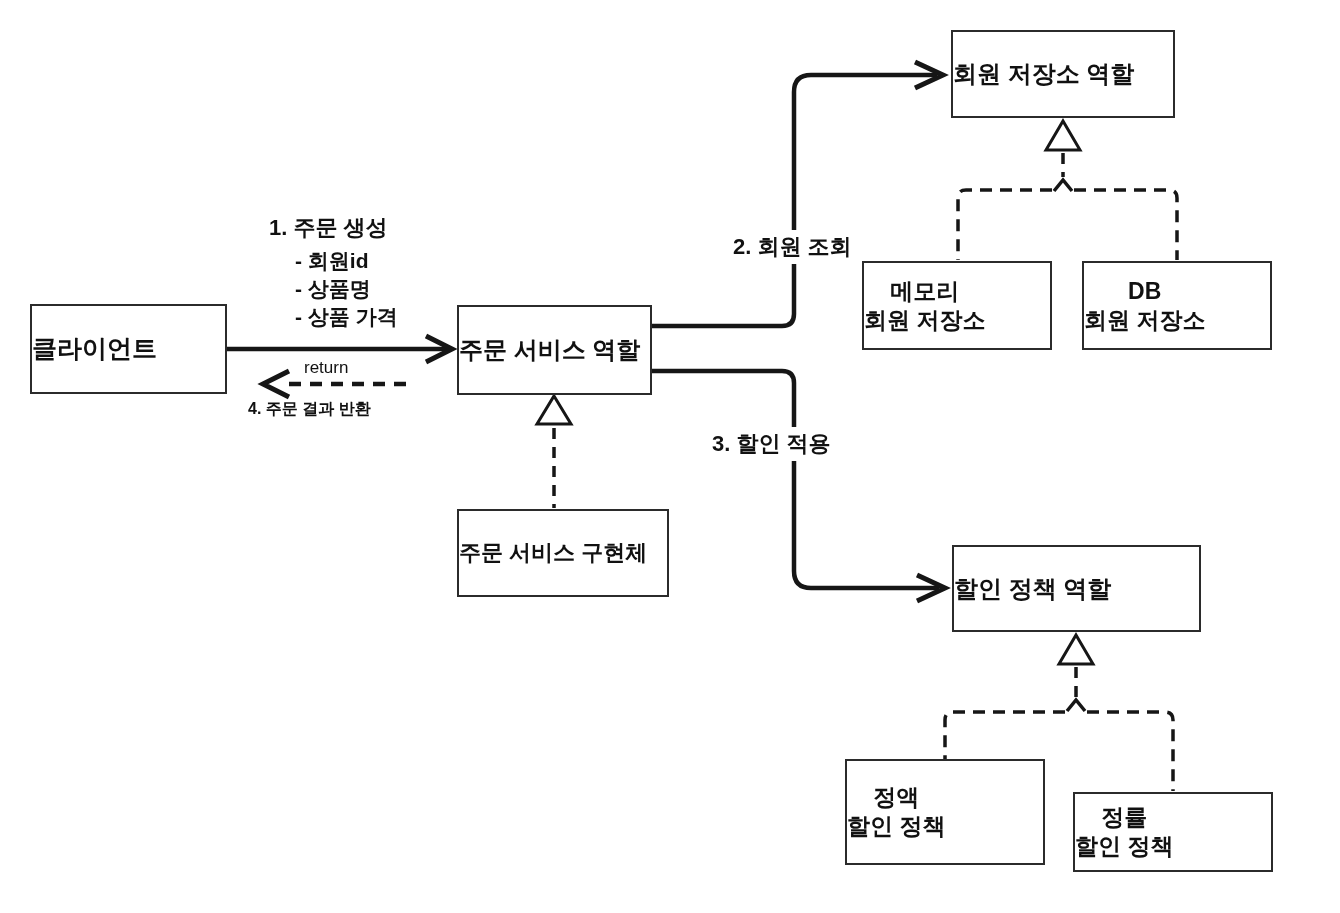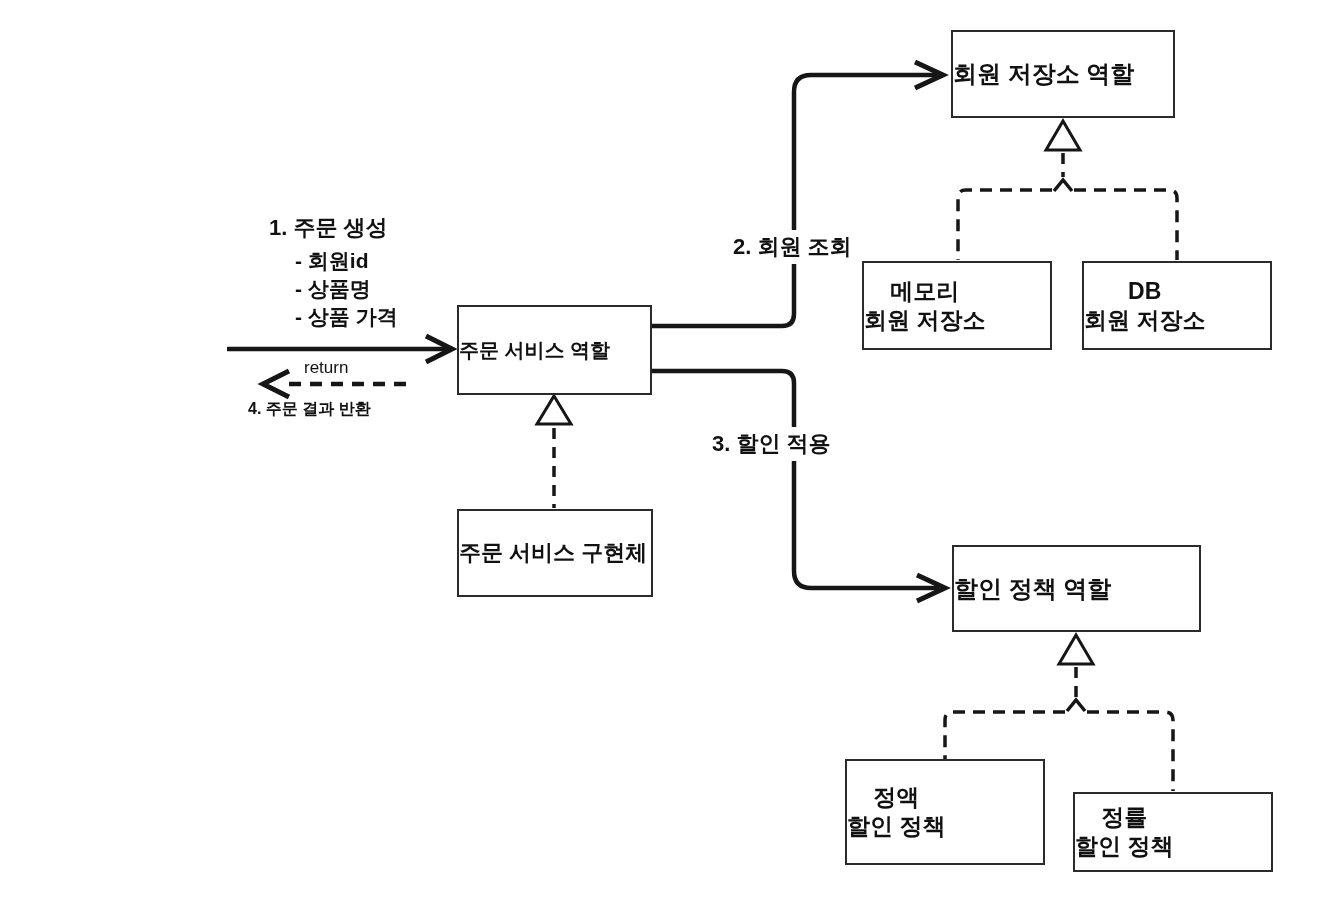--- a/index.html
+++ b/index.html
@@ -66,26 +66,29 @@
     <path d="M 1052 190 L 966 190 Q 958 190 958 198 L 958 260" stroke="#161616" stroke-width="3.5" fill="none" stroke-dasharray="12 8"></path>
     <path d="M 1074 190 L 1169 190 Q 1177 190 1177 198 L 1177 260" stroke="#161616" stroke-width="3.5" fill="none" stroke-dasharray="12 8"></path>
 
     <path d="M 1076 635 L 1093 664 L 1059 664 Z" stroke="#161616" stroke-width="3" fill="#ffffff"></path>
     <path d="M 1076 667 L 1076 697" stroke="#161616" stroke-width="3.5" fill="none" stroke-dasharray="11 8"></path>
     <path d="M 1067 711 L 1076 700 L 1085 711" stroke="#161616" stroke-width="3.5" fill="none"></path>
     <path d="M 1065 712 L 953 712 Q 945 712 945 720 L 945 791" stroke="#161616" stroke-width="3.5" fill="none" stroke-dasharray="12 8"></path>
     <path d="M 1087 712 L 1165 712 Q 1173 712 1173 720 L 1173 791" stroke="#161616" stroke-width="3.5" fill="none" stroke-dasharray="12 8"></path>
   </svg>
 
+  <div class="box" style="left:30px; top:304px; width:197px; height:90px; font-size:25px;">
+    <span>클라이언트</span>
+  </div>
 
-  <div class="box" style="left:457px; top:305px; width:195px; height:90px; font-size:20px;">
+  <div class="box" style="left:457px; top:305px; width:195px; height:90px; font-size:24px;">
     <span>주문 서비스 역할</span>
   </div>
 
-  <div class="box" style="left:457px; top:509px; width:196px; height:88px; font-size:22px;">
+  <div class="box" style="left:457px; top:509px; width:212px; height:88px; font-size:22px;">
     <span>주문 서비스 구현체</span>
   </div>
 
   <div class="box" style="left:951px; top:30px; width:224px; height:88px; font-size:24px;">
     <span>회원 저장소 역할</span>
   </div>
 
   <div class="box" style="left:862px; top:261px; width:190px; height:89px; font-size:23px;">
     <span>메모리
 회원 저장소</span>

